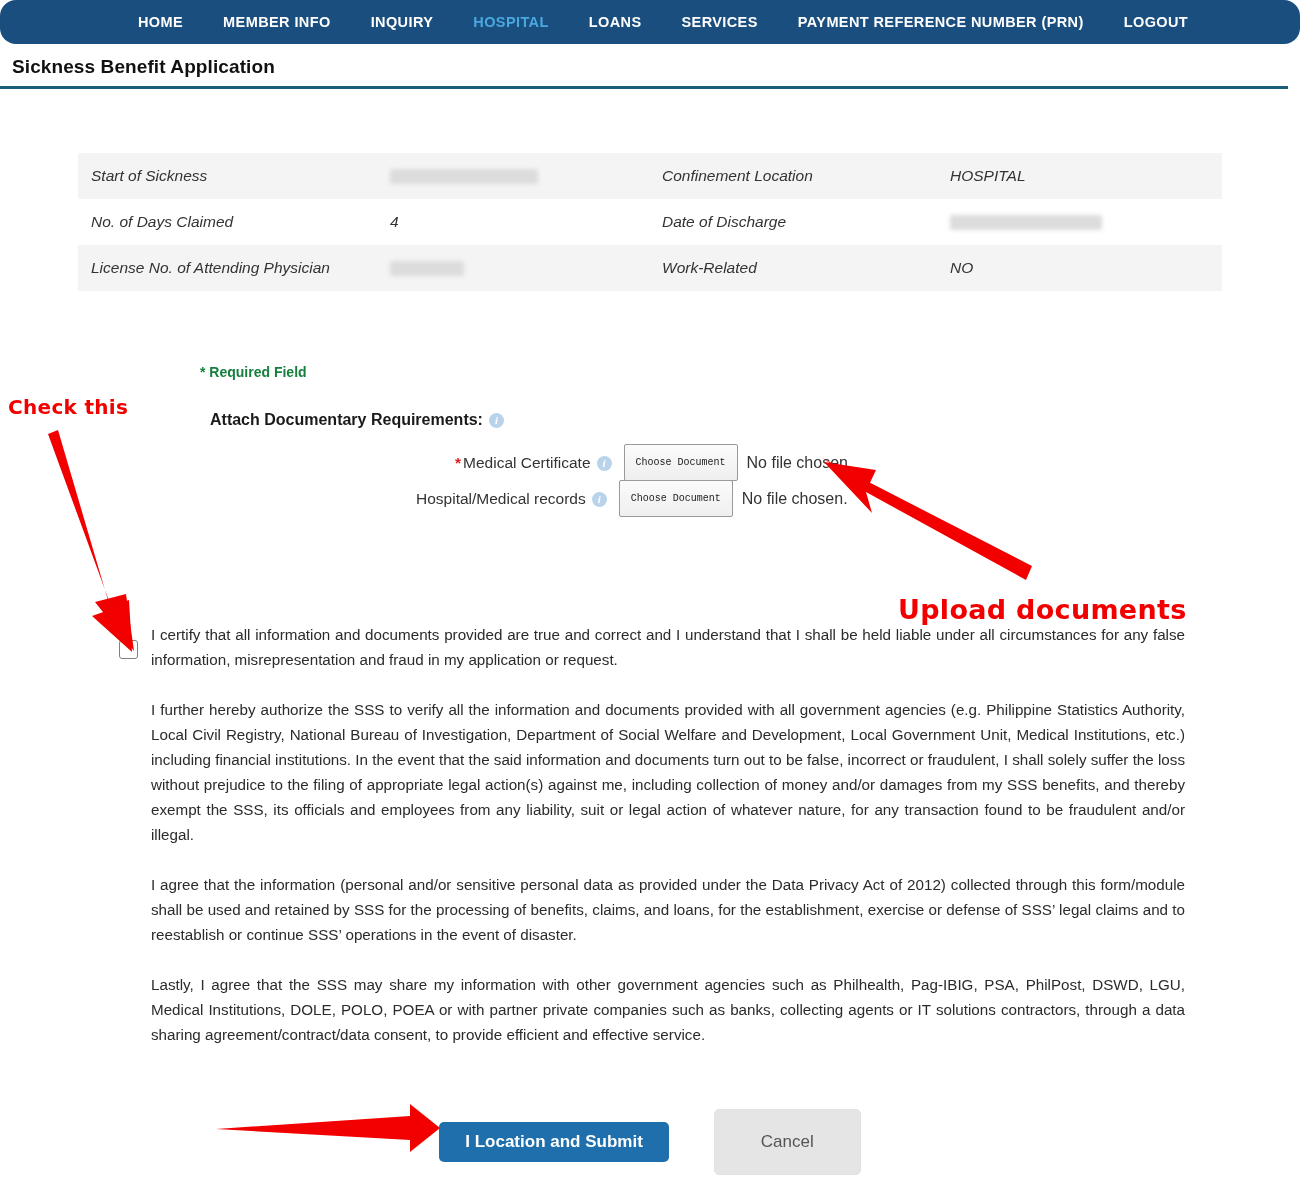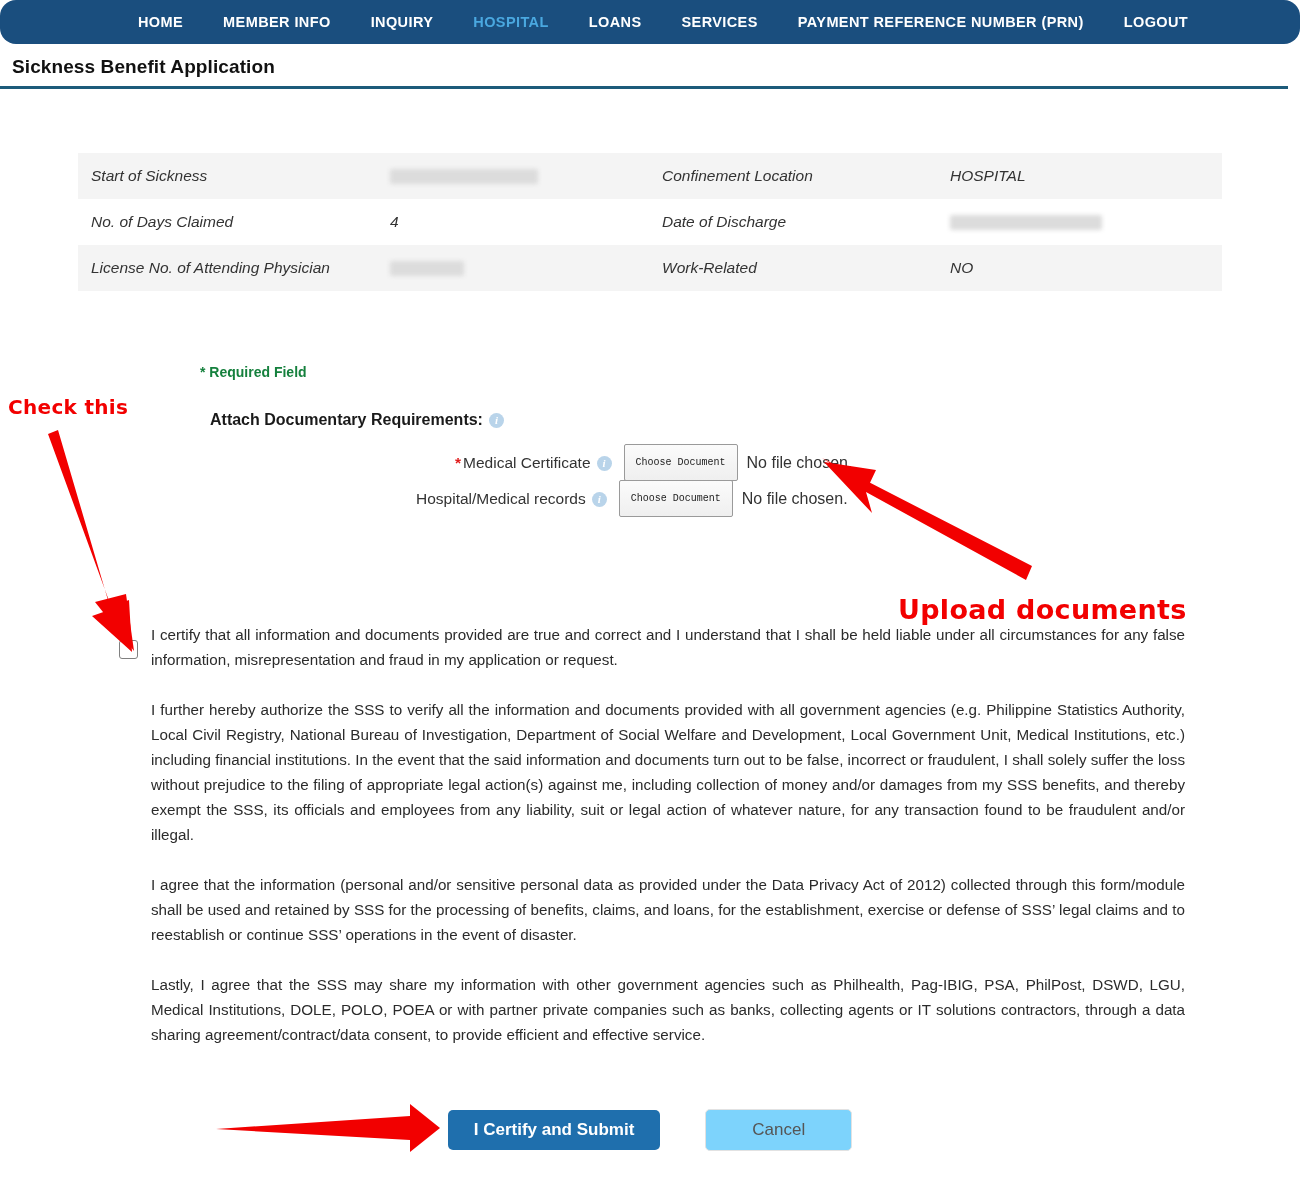--- a/index.html
+++ b/index.html
@@ -194,26 +194,26 @@
     color: #ffffff;
     border: none;
     border-radius: 5px;
     font-size: 17px;
     font-weight: bold;
     padding: 10px 26px;
     font-family: "Liberation Sans", sans-serif;
     cursor: pointer;
   }
   .btn-cancel {
-    background: #7dd3fc;
+    background: #e5e5e5;
     color: #555555;
     border: 1px solid #e2e2e2;
     border-radius: 5px;
     font-size: 17px;
-    padding: 10px 46px;
+    padding: 22px 46px;
     font-family: "Liberation Sans", sans-serif;
     cursor: pointer;
   }
 
   
   .anno-text {
     position: absolute;
     color: #f20000;
     font-weight: bold;
     font-family: "DejaVu Sans", sans-serif;
@@ -294,21 +294,21 @@
   <div class="cert-checkbox"></div>
 
   <div class="cert-block">
     <p class="cert-p first">I certify that all information and documents provided are true and correct and I understand that I shall be held liable under all circumstances for any false information, misrepresentation and fraud in my application or request.</p>
     <p class="cert-p">I further hereby authorize the SSS to verify all the information and documents provided with all government agencies (e.g. Philippine Statistics Authority, Local Civil Registry, National Bureau of Investigation, Department of Social Welfare and Development, Local Government Unit, Medical Institutions, etc.) including financial institutions. In the event that the said information and documents turn out to be false, incorrect or fraudulent, I shall solely suffer the loss without prejudice to the filing of appropriate legal action(s) against me, including collection of money and/or damages from my SSS benefits, and thereby exempt the SSS, its officials and employees from any liability, suit or legal action of whatever nature, for any transaction found to be fraudulent and/or illegal.</p>
     <p class="cert-p">I agree that the information (personal and/or sensitive personal data as provided under the Data Privacy Act of 2012) collected through this form/module shall be used and retained by SSS for the processing of benefits, claims, and loans, for the establishment, exercise or defense of SSS’ legal claims and to reestablish or continue SSS’ operations in the event of disaster.</p>
     <p class="cert-p">Lastly, I agree that the SSS may share my information with other government agencies such as Philhealth, Pag-IBIG, PSA, PhilPost, DSWD, LGU, Medical Institutions, DOLE, POLO, POEA or with partner private companies such as banks, collecting agents or IT solutions contractors, through a data sharing agreement/contract/data consent, to provide efficient and effective service.</p>
   </div>
 
   <div class="btn-row">
-    <button class="btn-submit">I Certify and Submit</button>
+    <button class="btn-submit">I Location and Submit</button>
     <button class="btn-cancel">Cancel</button>
   </div>
 
   <div class="anno-text" id="anno-check">Check this</div>
   <div class="anno-text" id="anno-upload">Upload documents</div>
 
   <svg class="anno-svg" viewBox="0 0 1300 1190">
 
     <g>
       <polygon fill="#f20000" points="48,434 112,609 92,616 132,652 129,600 110,607 58,430"></polygon>

